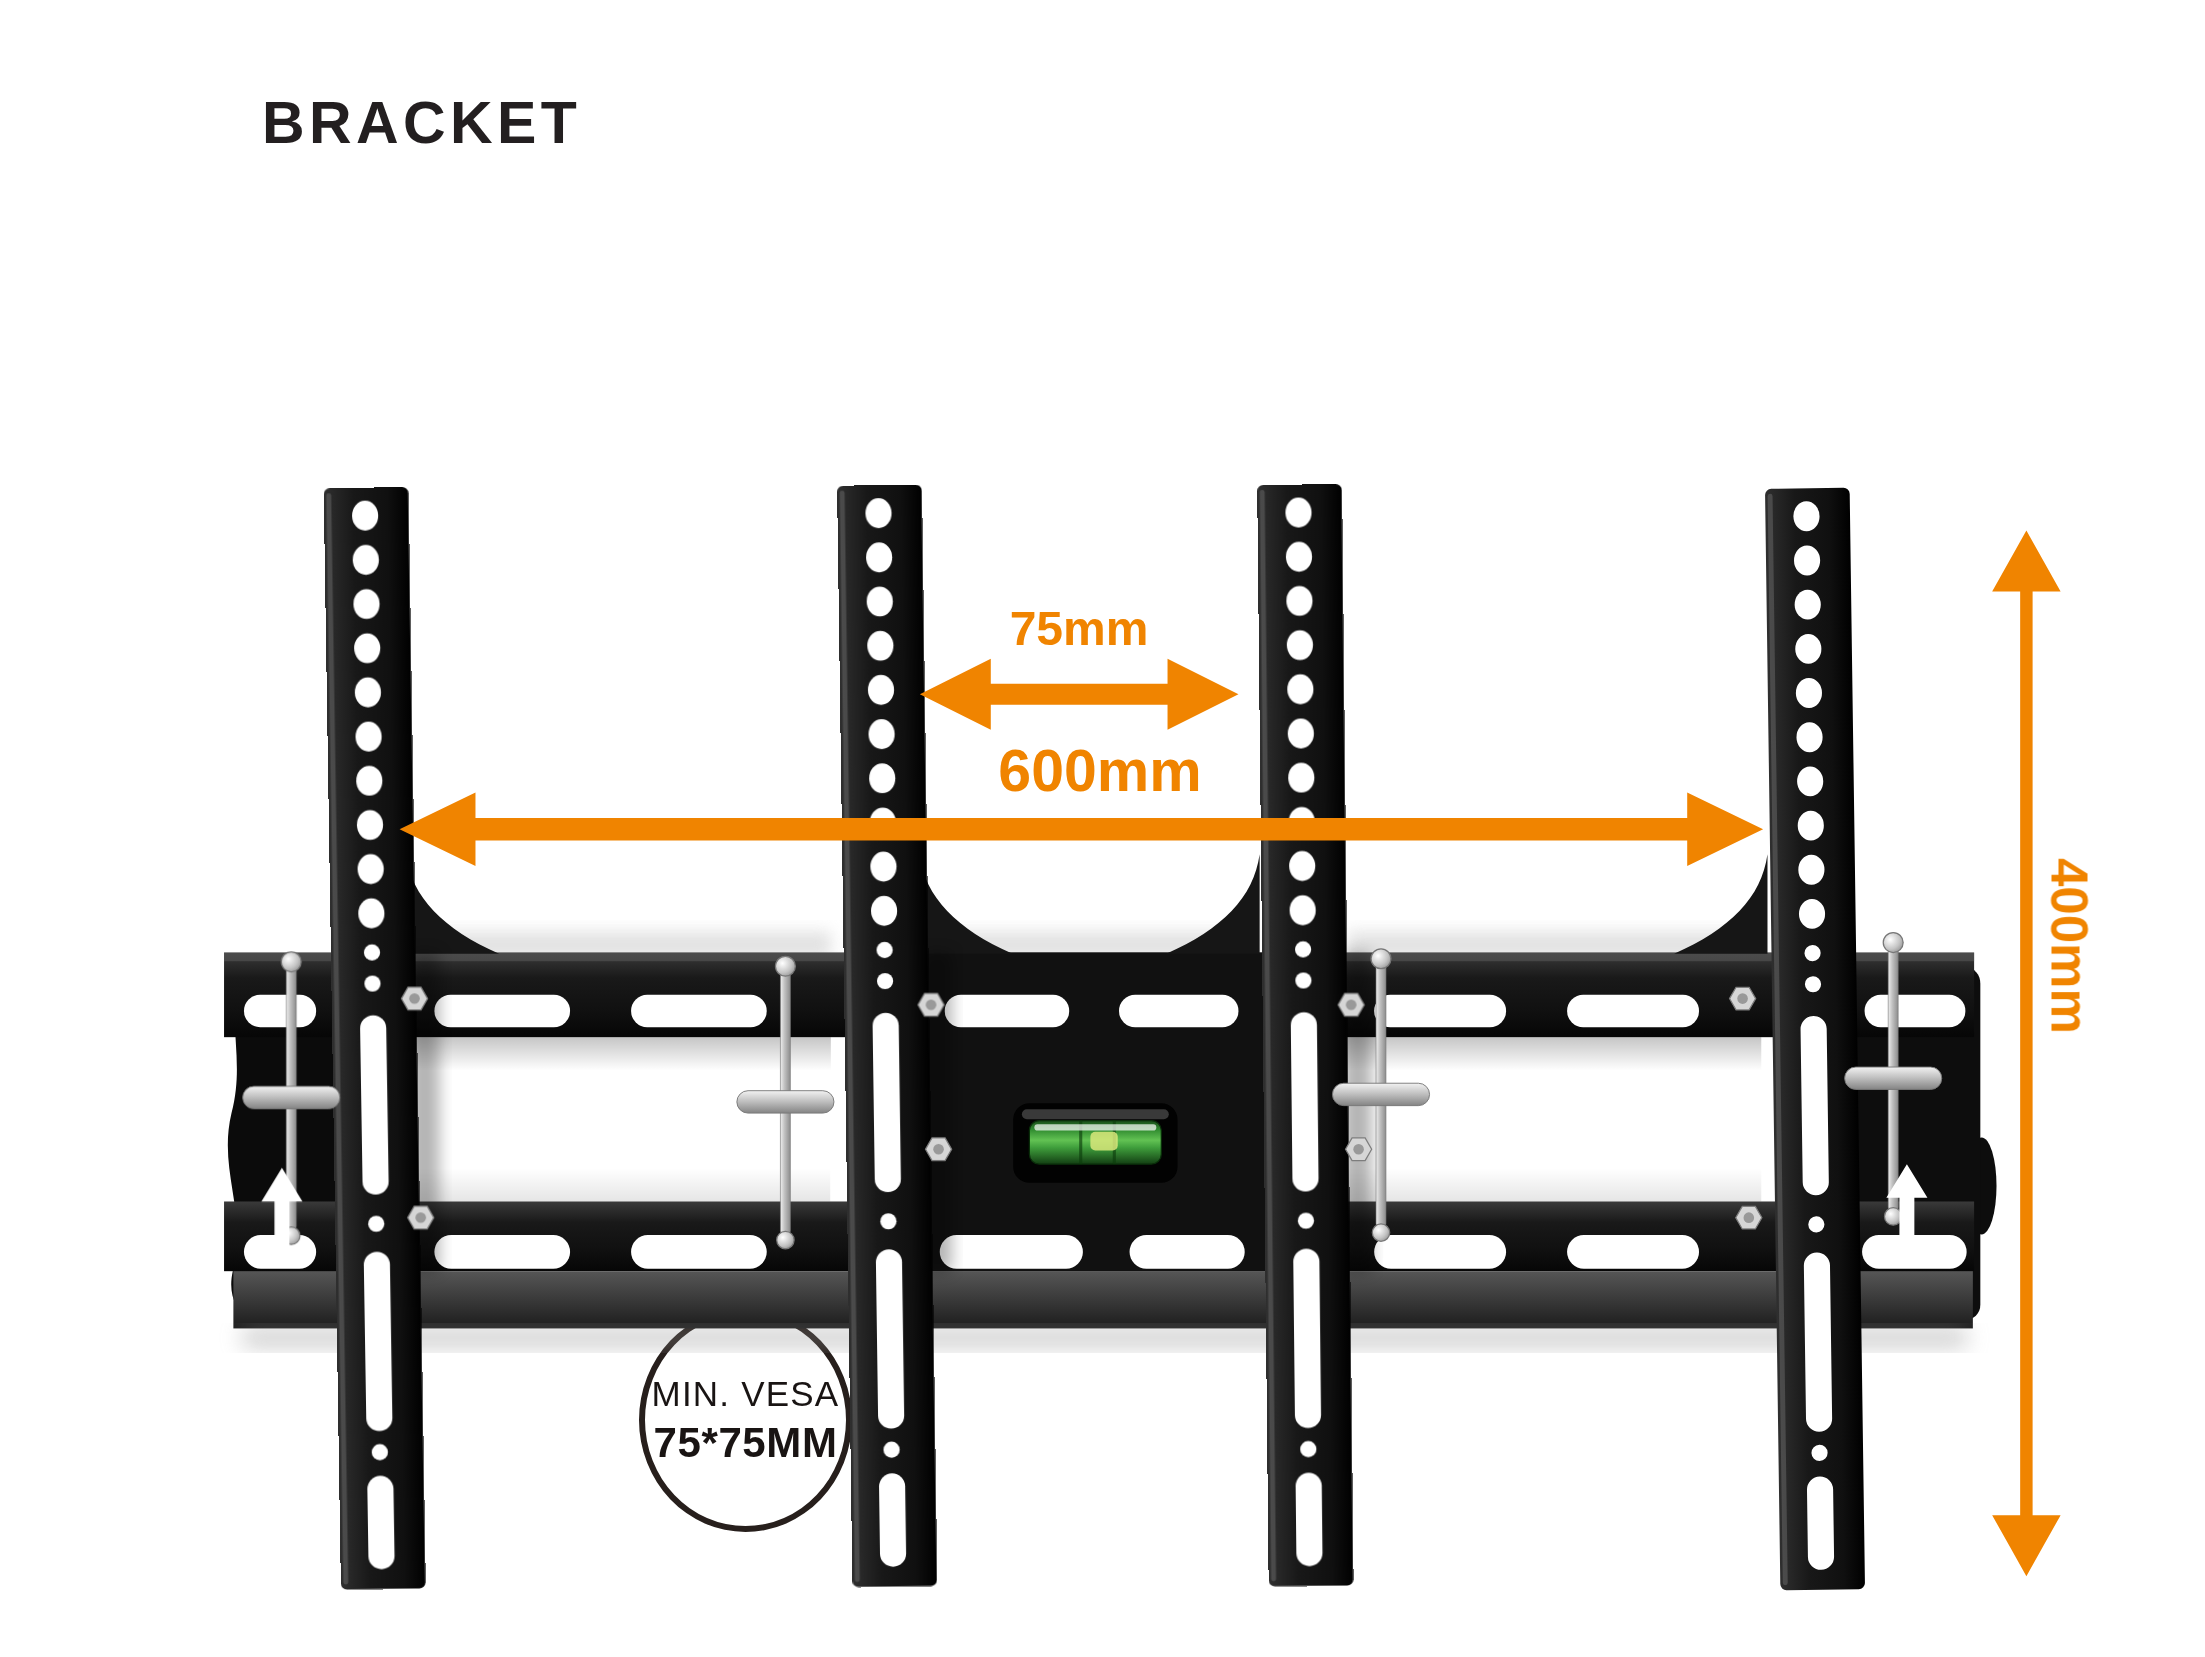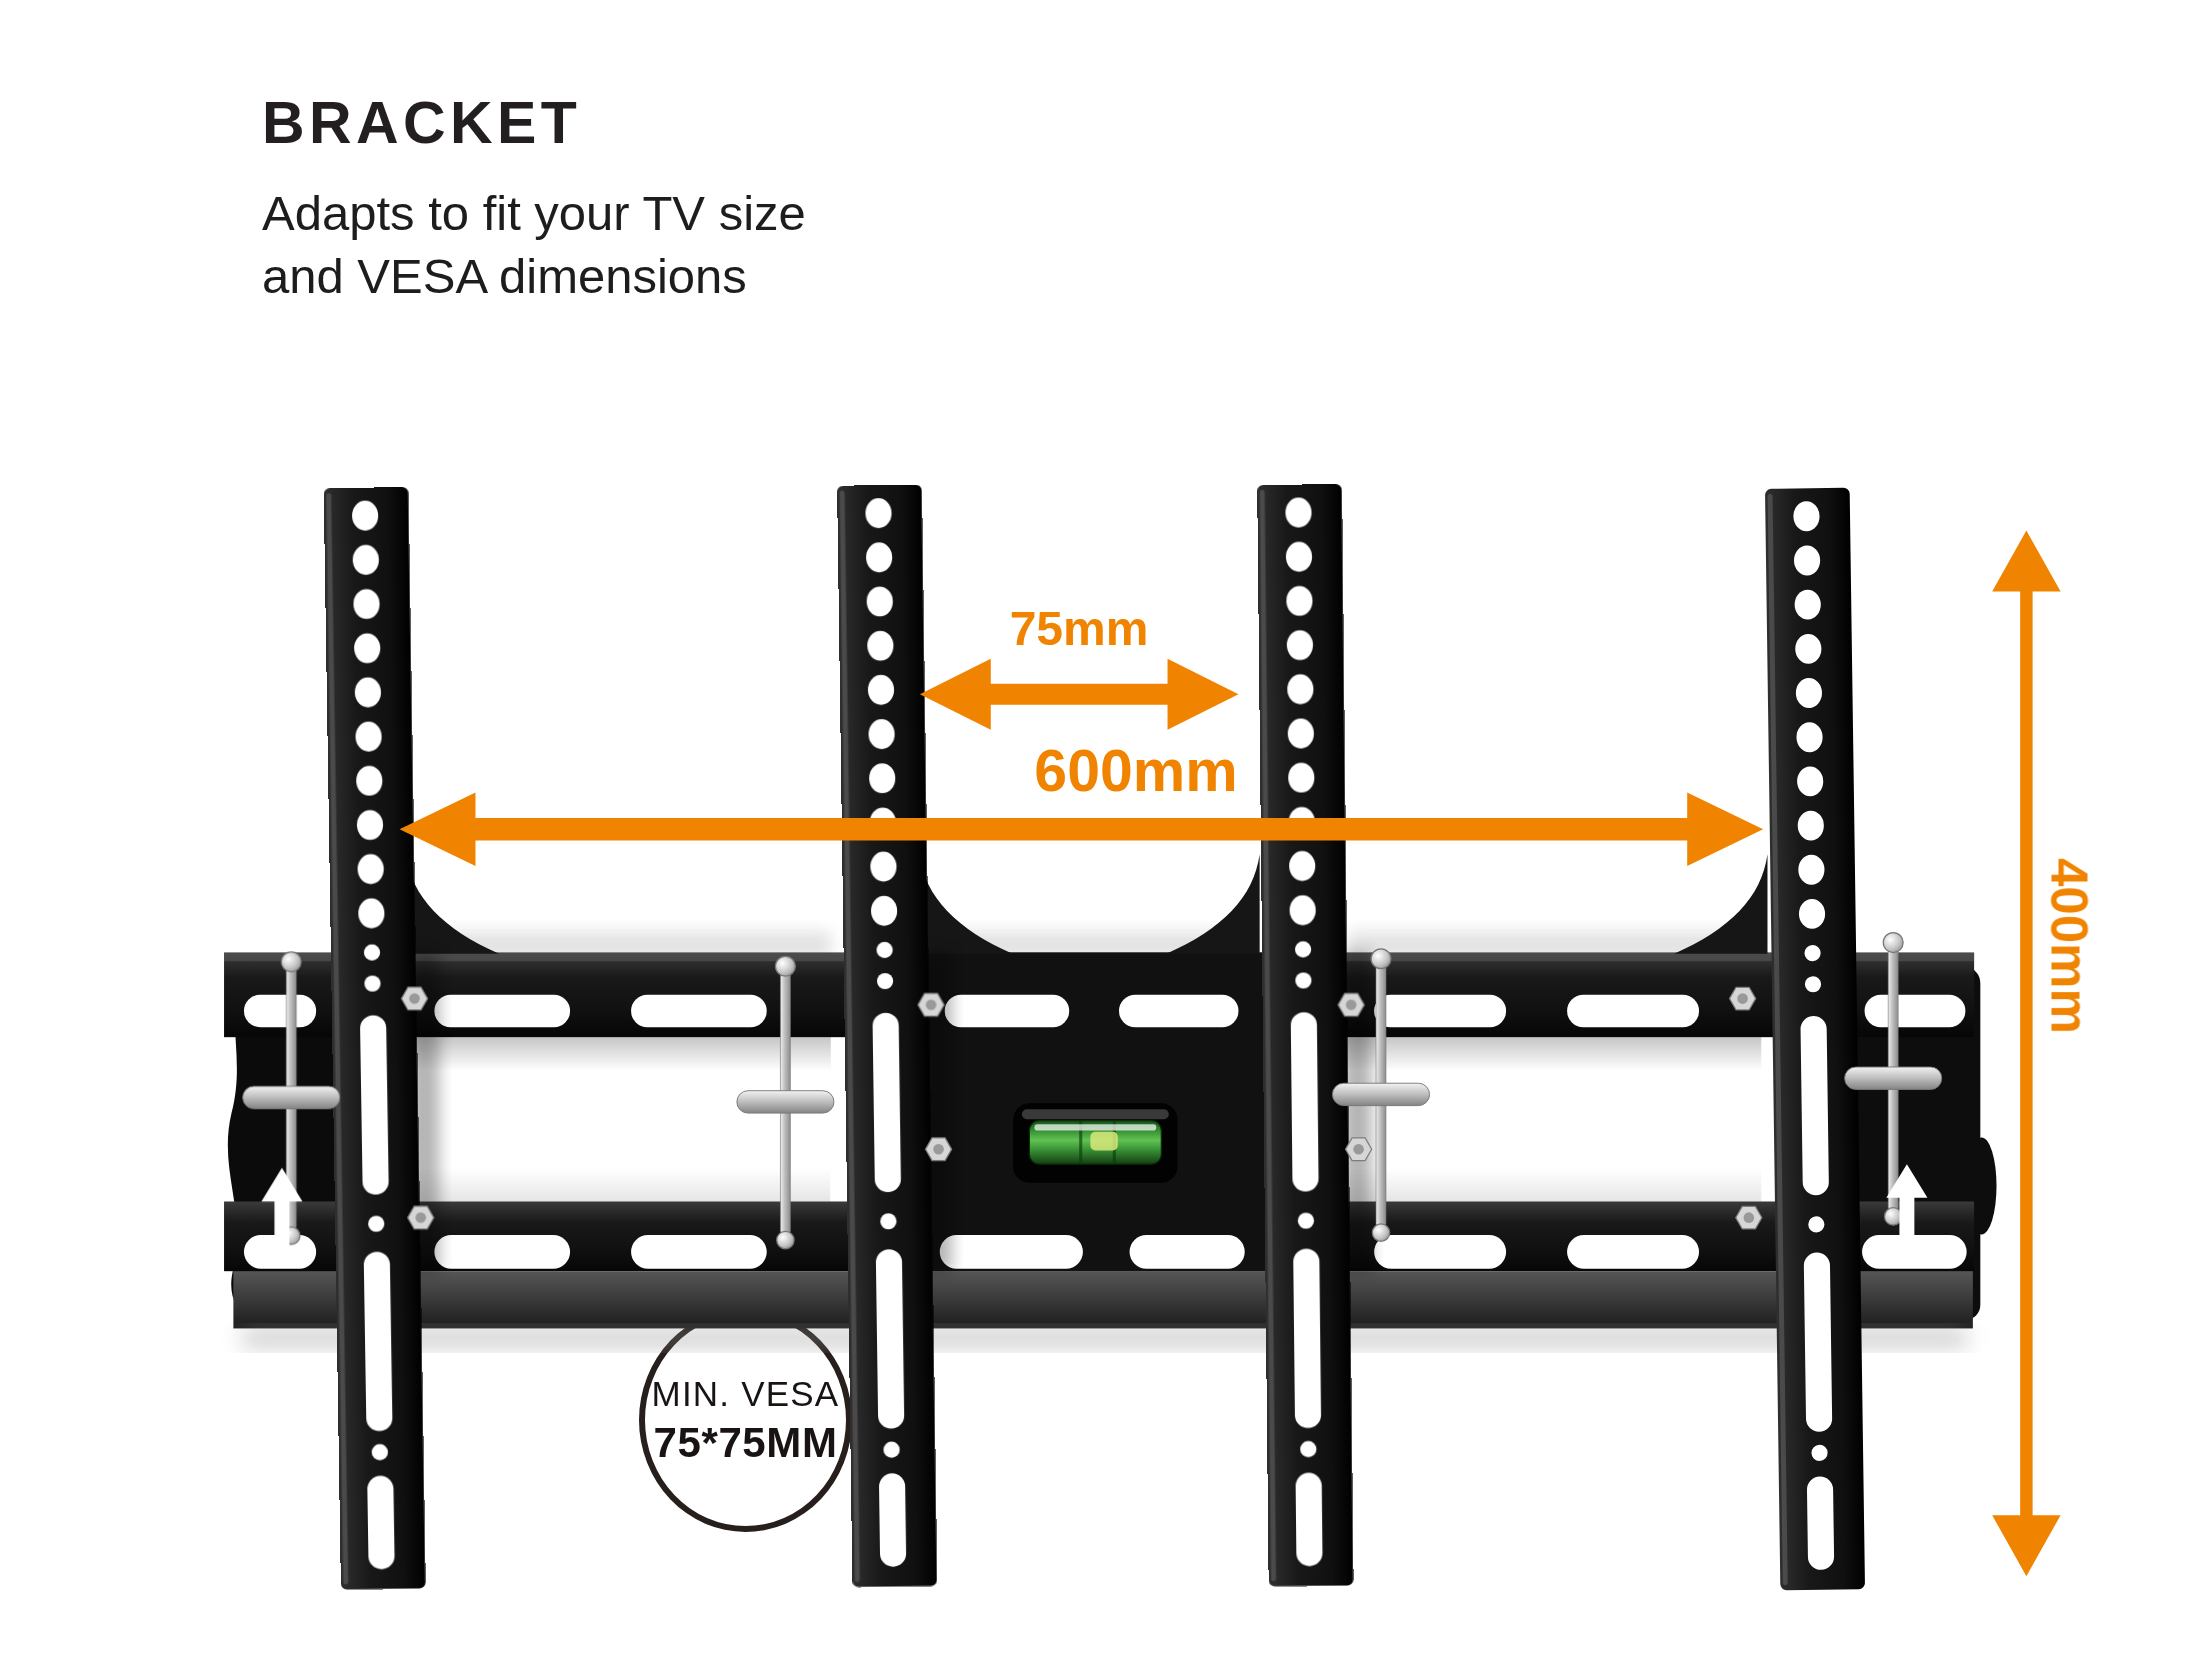--- a/index.html
+++ b/index.html
@@ -6,44 +6,40 @@
   .page{position:relative;width:2205px;height:1658px;background:#fff;overflow:hidden;
         font-family:"Liberation Sans",sans-serif;}
   
   .header{position:absolute;left:238px;top:80px;z-index:3;margin-left:24px;}
   .title-line{font-size:59px;font-weight:700;letter-spacing:4.4px;line-height:87px;
               color:#231f20;white-space:nowrap;}
   .subtitle{margin-top:15px;font-size:49px;line-height:63px;color:#1d1d1d;white-space:nowrap;}
   
   .dim{position:absolute;color:#F08400;font-weight:700;z-index:3;white-space:nowrap;}
   .dim-75{left:1079px;top:601px;font-size:48px;transform:translateX(-50%);}
-  .dim-600{left:1100px;top:737px;font-size:59px;transform:translateX(-50%);margin-left:36px;}
+  .dim-600{left:1100px;top:737px;font-size:59px;transform:translateX(-50%);}
   .dim-400{left:2069px;top:946px;font-size:51px;transform:translate(-50%,-50%) rotate(90deg);}
   
   .badge{position:absolute;background:#fff;border:6.8px solid #271f1c;border-radius:50%;
          display:flex;flex-direction:column;align-items:center;justify-content:center;
          text-align:center;z-index:1;box-sizing:border-box;color:#191413;}
   .badge-max{left:128px;top:1318px;width:225px;height:228px;}
   .badge-min{left:639px;top:1308px;width:213px;height:224px;}
   .badge-l1{font-size:35px;letter-spacing:1.2px;}
   .badge-l2{font-size:42px;font-weight:700;margin-top:5px;letter-spacing:0.6px;}
   
   .art{position:absolute;left:0;top:0;z-index:2;}
 </style>
 </head>
 <body>
 
 <div class="page">
 
   <div class="header">
     <div class="title-line">BRACKET</div>
-    <div class="subtitle">
-      <div>Adapts to fit your TV size</div>
-      <div>and VESA dimensions</div>
-    </div>
   </div>
 
   <div class="badge badge-min">
     <div class="badge-l1">MIN. VESA</div>
     <div class="badge-l2">75*75MM</div>
   </div>
 
   <svg class="art" width="2205" height="1658" viewBox="0 0 3543 2663">
     <defs>
       <linearGradient id="barG" x1="0" y1="0" x2="0" y2="1">

